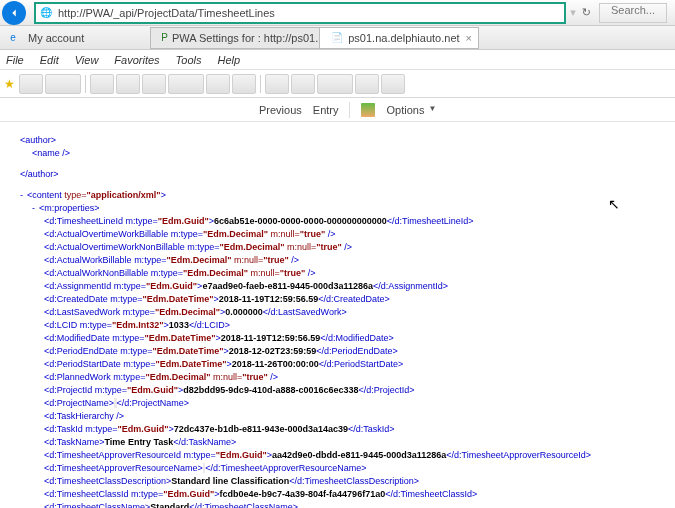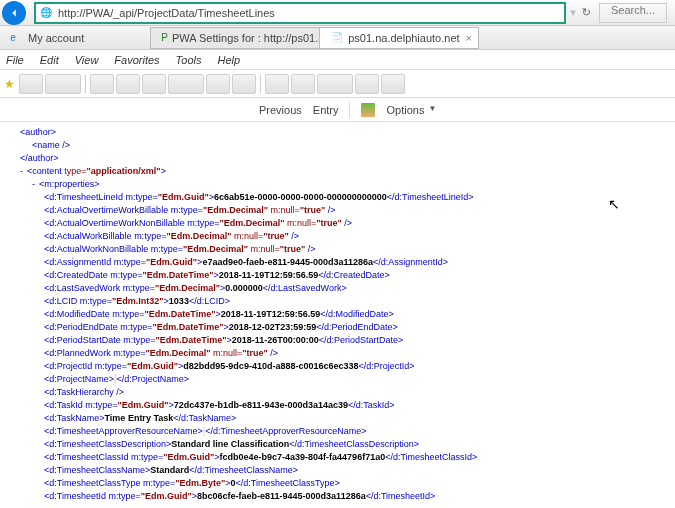--- a/index.html
+++ b/index.html
@@ -32,21 +32,21 @@
   .tb-star { color: #e6b800; font-size: 12px; margin-right: 2px; }
   
   .pager { height: 24px; display: flex; align-items: center; padding: 0 8px; gap: 11px; border-bottom: 1px solid #e4e4e4; font-size: 11px; color: #444; }
   .pager-spacer { width: 240px; }
   .pager-sep { width: 1px; height: 16px; background: #ddd; }
   .brush-icon { width: 14px; height: 14px; display: inline-block; background: linear-gradient(#6b4, #ea6); border-radius: 1px; }
   .options-btn { display: flex; align-items: flex-start; gap: 4px; }
   .caret { font-size: 8px; color: #555; }
   
   .xml { padding: 4px 8px 20px 8px; font-family: Verdana, sans-serif; font-size: 9px; line-height: 13px; white-space: nowrap; overflow: hidden; }
-  .i1 { padding-left: 12px; }
+  .i1 { padding-left: 12px; margin-top: 8px; }
   .i2 { padding-left: 24px; }
   .i3 { padding-left: 36px; }
   .tag { color: #8b0000; }
   .val { color: #8b0000; font-weight: bold; }
   .text { color: #000; font-weight: bold; }
   .end { color: #0000cd; }
   .dash { color: #0000cd; margin-right: 4px; }
   .sl { color: #0000cd; }
   
   .cursor { position: absolute; left: 608px; top: 196px; font-size: 14px; color: #000; pointer-events: none; }
@@ -145,20 +145,21 @@
     <div class="i3"><span class="end">&lt;d:LCID m:type=</span><span class="val">"Edm.Int32"</span><span class="end">&gt;</span><span class="text">1033</span><span class="end">&lt;/d:LCID&gt;</span></div>
     <div class="i3"><span class="end">&lt;d:ModifiedDate m:type=</span><span class="val">"Edm.DateTime"</span><span class="end">&gt;</span><span class="text">2018-11-19T12:59:56.59</span><span class="end">&lt;/d:ModifiedDate&gt;</span></div>
     <div class="i3"><span class="end">&lt;d:PeriodEndDate m:type=</span><span class="val">"Edm.DateTime"</span><span class="end">&gt;</span><span class="text">2018-12-02T23:59:59</span><span class="end">&lt;/d:PeriodEndDate&gt;</span></div>
     <div class="i3"><span class="end">&lt;d:PeriodStartDate m:type=</span><span class="val">"Edm.DateTime"</span><span class="end">&gt;</span><span class="text">2018-11-26T00:00:00</span><span class="end">&lt;/d:PeriodStartDate&gt;</span></div>
     <div class="i3"><span class="end">&lt;d:PlannedWork m:type=</span><span class="val">"Edm.Decimal"</span><span class="tag"> m:null=</span><span class="val">"true"</span><span class="sl"> /&gt;</span></div>
     <div class="i3"><span class="end">&lt;d:ProjectId m:type=</span><span class="val">"Edm.Guid"</span><span class="end">&gt;</span><span class="text">d82bdd95-9dc9-410d-a888-c0016c6ec338</span><span class="end">&lt;/d:ProjectId&gt;</span></div>
     <div class="i3"><span class="end">&lt;d:ProjectName&gt;</span><span style="background:#ecebe9;">                              </span><span class="end">&lt;/d:ProjectName&gt;</span></div>
     <div class="i3"><span class="end">&lt;d:TaskHierarchy /&gt;</span></div>
     <div class="i3"><span class="end">&lt;d:TaskId m:type=</span><span class="val">"Edm.Guid"</span><span class="end">&gt;</span><span class="text">72dc437e-b1db-e811-943e-000d3a14ac39</span><span class="end">&lt;/d:TaskId&gt;</span></div>
     <div class="i3"><span class="end">&lt;d:TaskName&gt;</span><span class="text">Time Entry Task</span><span class="end">&lt;/d:TaskName&gt;</span></div>
+    <div class="i3"><span class="end">&lt;d:TimesheetApproverResourceId m:type=</span><span class="val">"Edm.Guid"</span><span class="end">&gt;</span><span class="text">aa42d9e0-dbdd-e811-9445-000d3a11286a</span><span class="end">&lt;/d:TimesheetApproverResourceId&gt;</span></div>
     <div class="i3"><span class="end">&lt;d:TimesheetApproverResourceName&gt;</span><span style="background:#ecebe9;">                    </span><span class="end">&lt;/d:TimesheetApproverResourceName&gt;</span></div>
     <div class="i3"><span class="end">&lt;d:TimesheetClassDescription&gt;</span><span class="text">Standard line Classification</span><span class="end">&lt;/d:TimesheetClassDescription&gt;</span></div>
     <div class="i3"><span class="end">&lt;d:TimesheetClassId m:type=</span><span class="val">"Edm.Guid"</span><span class="end">&gt;</span><span class="text">fcdb0e4e-b9c7-4a39-804f-fa44796f71a0</span><span class="end">&lt;/d:TimesheetClassId&gt;</span></div>
     <div class="i3"><span class="end">&lt;d:TimesheetClassName&gt;</span><span class="text">Standard</span><span class="end">&lt;/d:TimesheetClassName&gt;</span></div>
     <div class="i3"><span class="end">&lt;d:TimesheetClassType m:type=</span><span class="val">"Edm.Byte"</span><span class="end">&gt;</span><span class="text">0</span><span class="end">&lt;/d:TimesheetClassType&gt;</span></div>
     <div class="i3"><span class="end">&lt;d:TimesheetId m:type=</span><span class="val">"Edm.Guid"</span><span class="end">&gt;</span><span class="text">8bc06cfe-faeb-e811-9445-000d3a11286a</span><span class="end">&lt;/d:TimesheetId&gt;</span></div>
   </div>
 
 <div class="cursor">↖</div>
 

